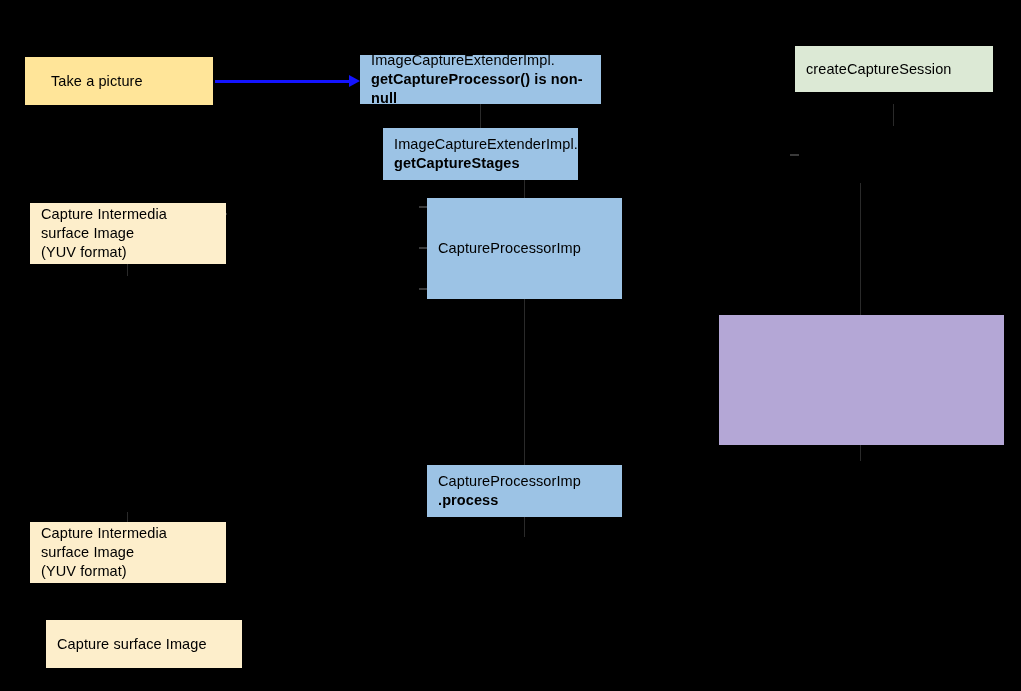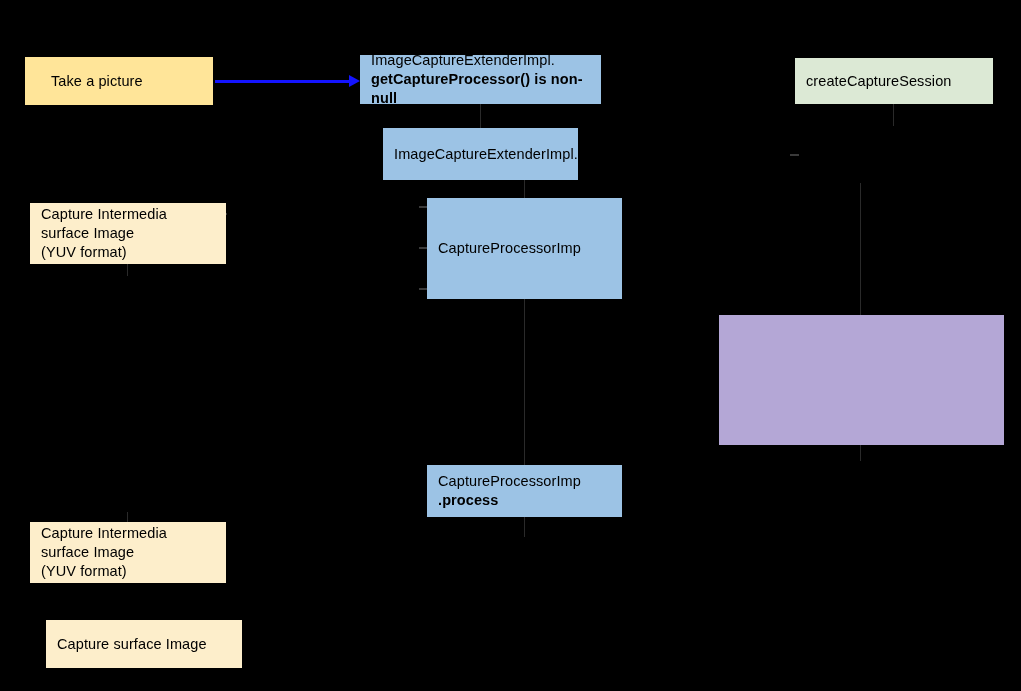--- a/index.html
+++ b/index.html
@@ -113,32 +113,33 @@
     <span class="ln">Capture surface Image</span>
   </div>
 
   <div class="node fill-blue" style="left:360px; top:55px; width:241px; height:49px;">
     <span class="ln">ImageCaptureExtenderImpl.</span>
     <span class="ln bold">getCaptureProcessor() is non-null</span>
   </div>
 
   <div class="node fill-blue" style="left:383px; top:128px; width:195px; height:52px;">
     <span class="ln">ImageCaptureExtenderImpl.</span>
+    <span class="ln bold">getCaptureStages</span>
   </div>
 
   <div class="node fill-blue" style="left:427px; top:198px; width:195px; height:101px;">
     <span class="ln">CaptureProcessorImp</span>
   </div>
 
   <div class="node fill-blue" style="left:427px; top:465px; width:195px; height:52px;">
     <span class="ln">CaptureProcessorImp</span>
     <span class="ln bold">.process</span>
   </div>
 
-  <div class="node fill-green" style="left:795px; top:58px; width:198px; height:46px;">
+  <div class="node fill-green" style="left:795px; top:46px; width:198px; height:46px;">
     <span class="ln">createCaptureSession</span>
   </div>
 
 
   <div class="fill-purple-outer" style="position:absolute; left:719px; top:315px; width:285px; height:130px;">
 
     
     
     
 

